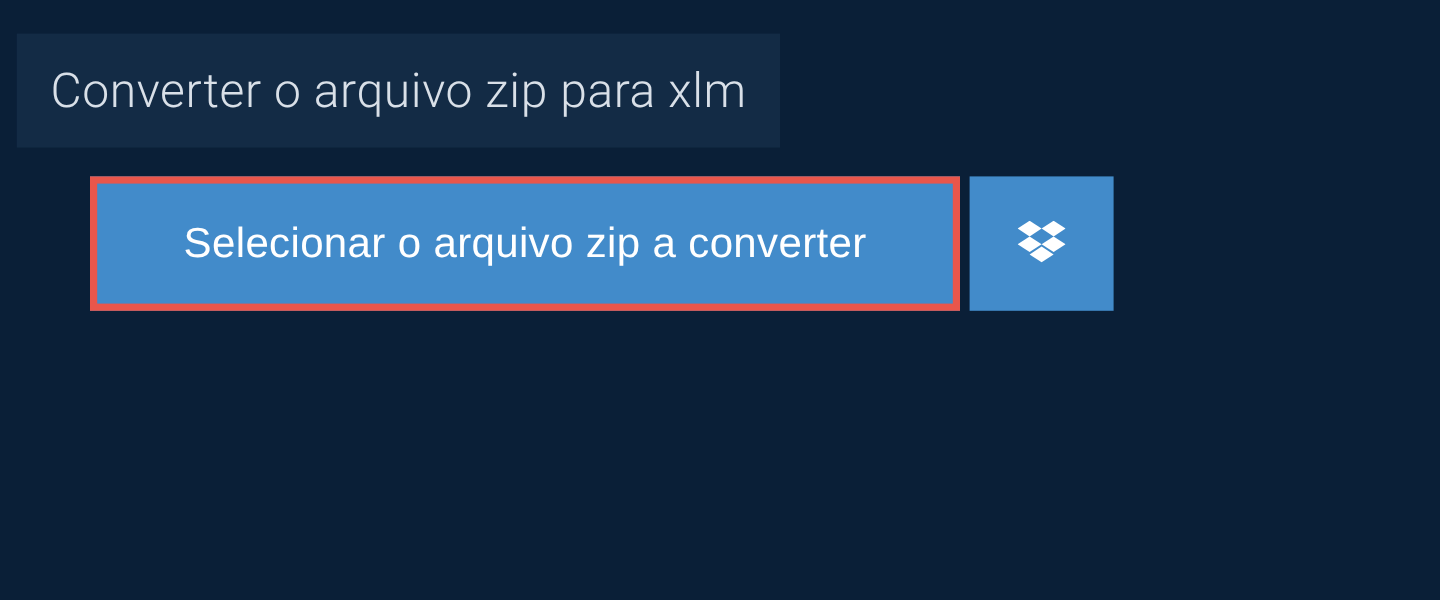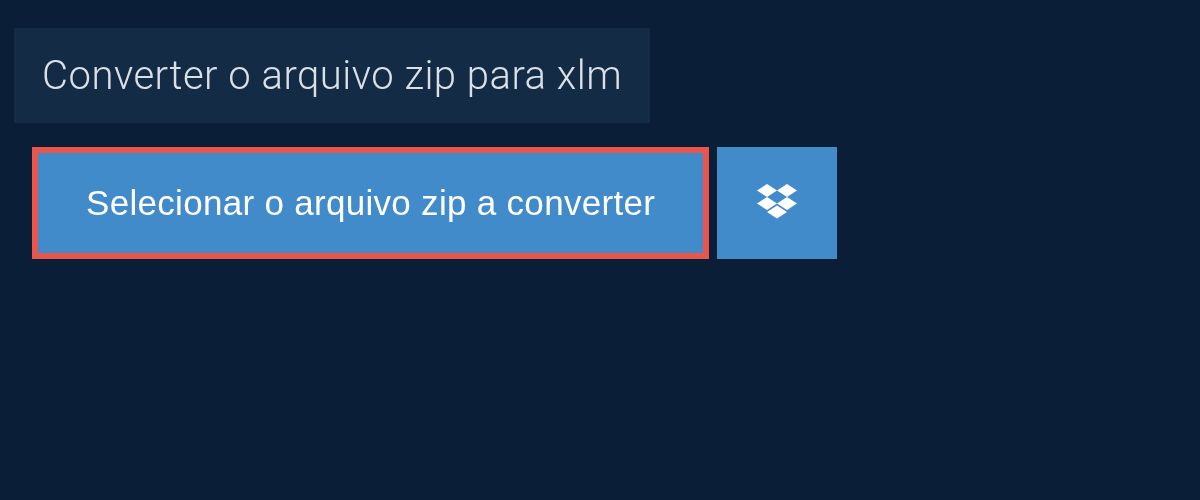--- a/index.html
+++ b/index.html
@@ -34,24 +34,25 @@
       margin-left: 32px;
       gap: 8px;
       align-items: stretch;
     }
     .select-button {
       background-color: #428bca;
       border: 6px solid #e9564b;
       color: #ffffff;
       font-size: 35px;
       font-weight: 300;
-      padding: 30px 48px;
+      padding: 30px 72px;
       cursor: pointer;
       white-space: nowrap;
       letter-spacing: 0.3px;
+      margin-left: 43px;
     }
     .dropbox-button {
       background-color: #428bca;
       border: none;
       cursor: pointer;
       width: 120px;
       display: flex;
       align-items: center;
       justify-content: center;
     }

